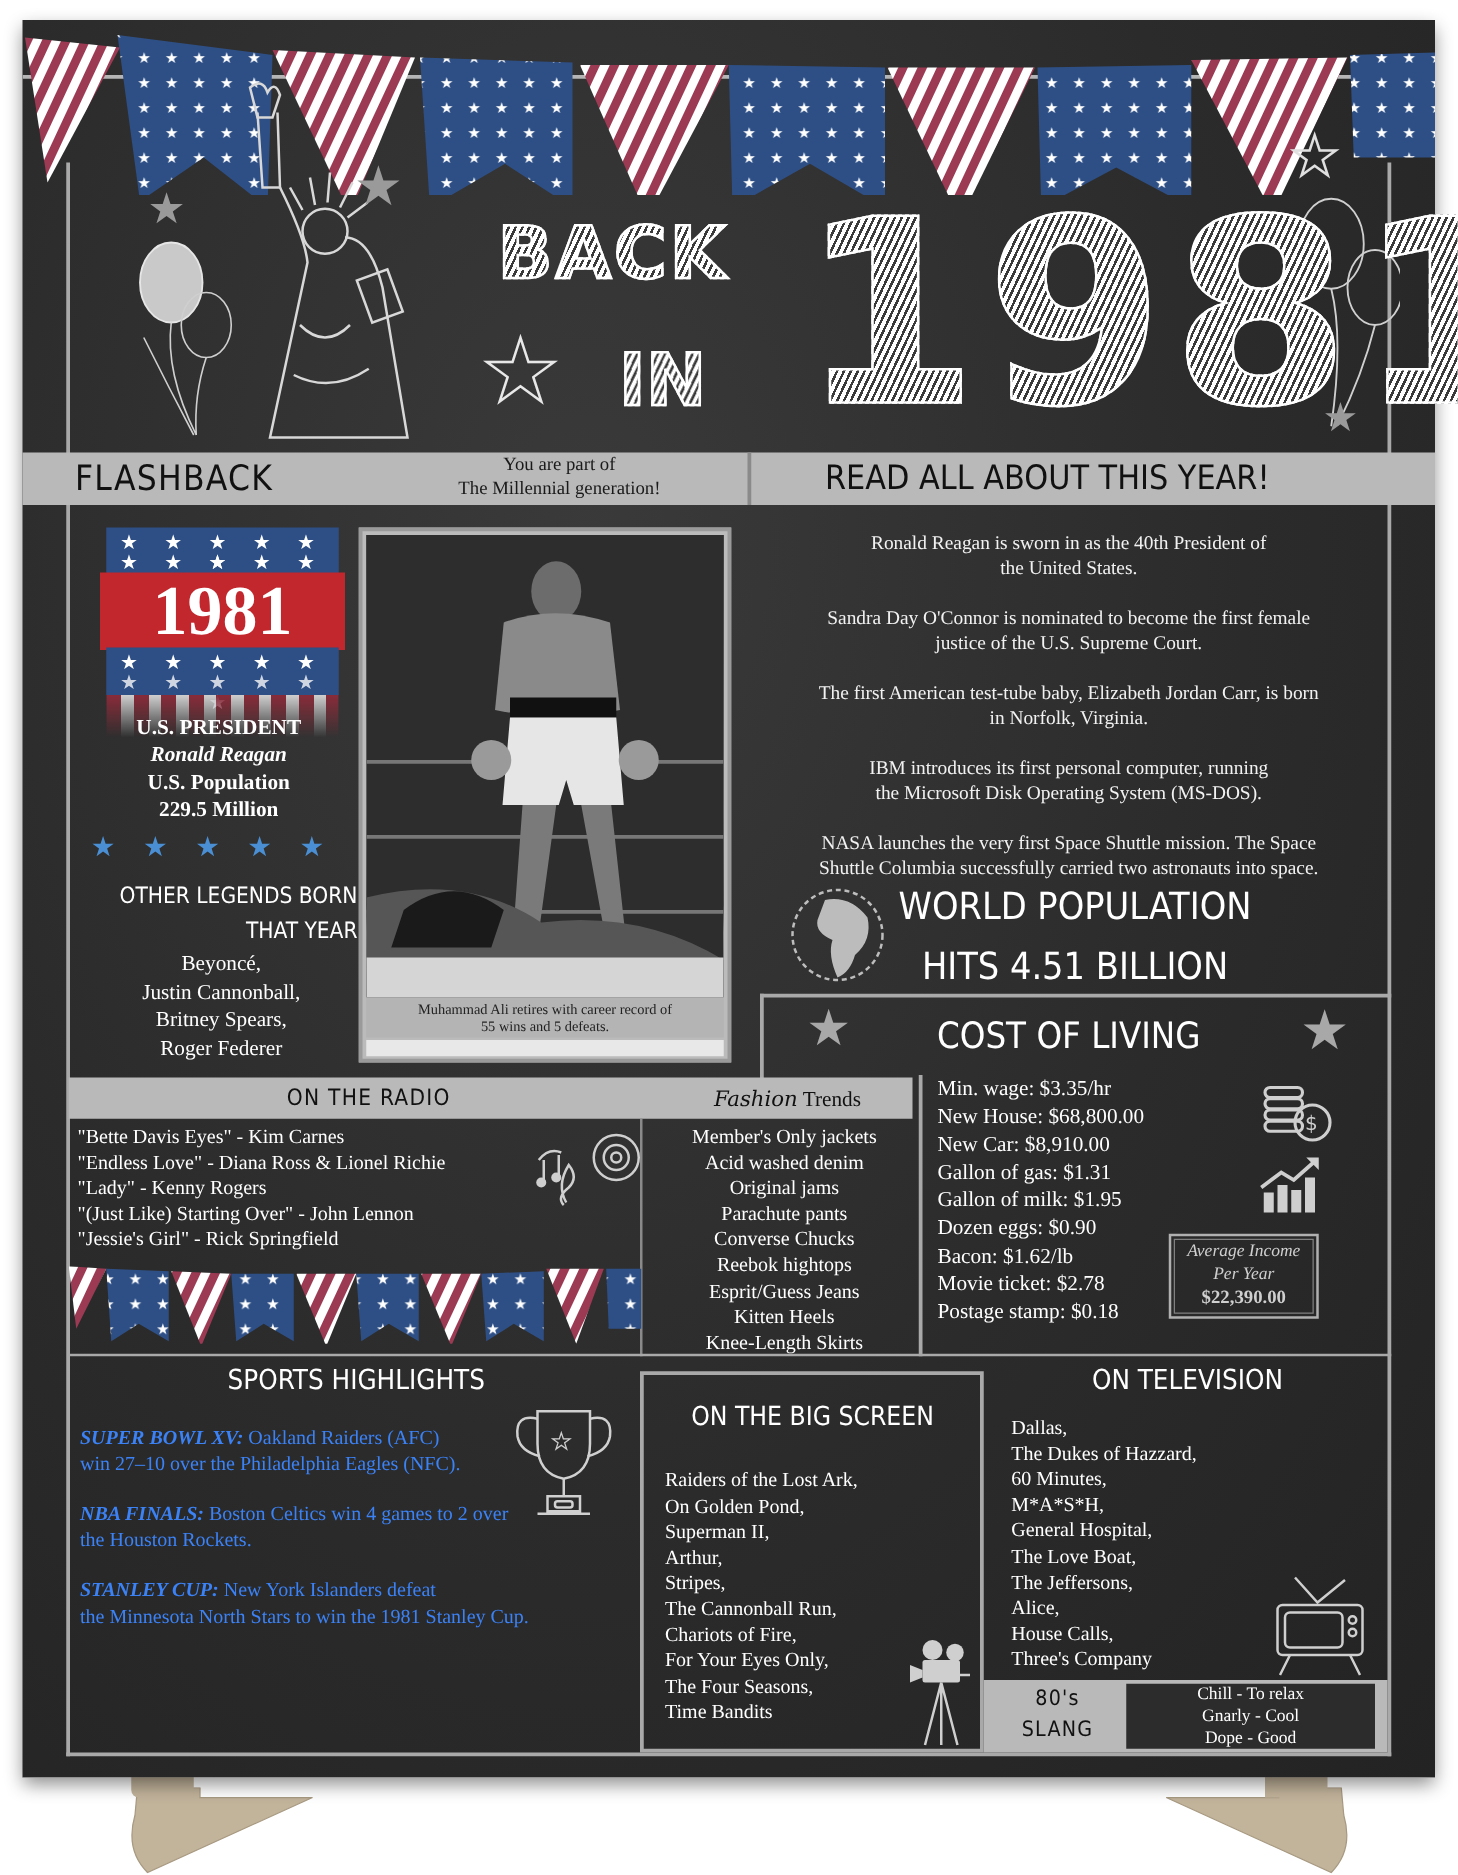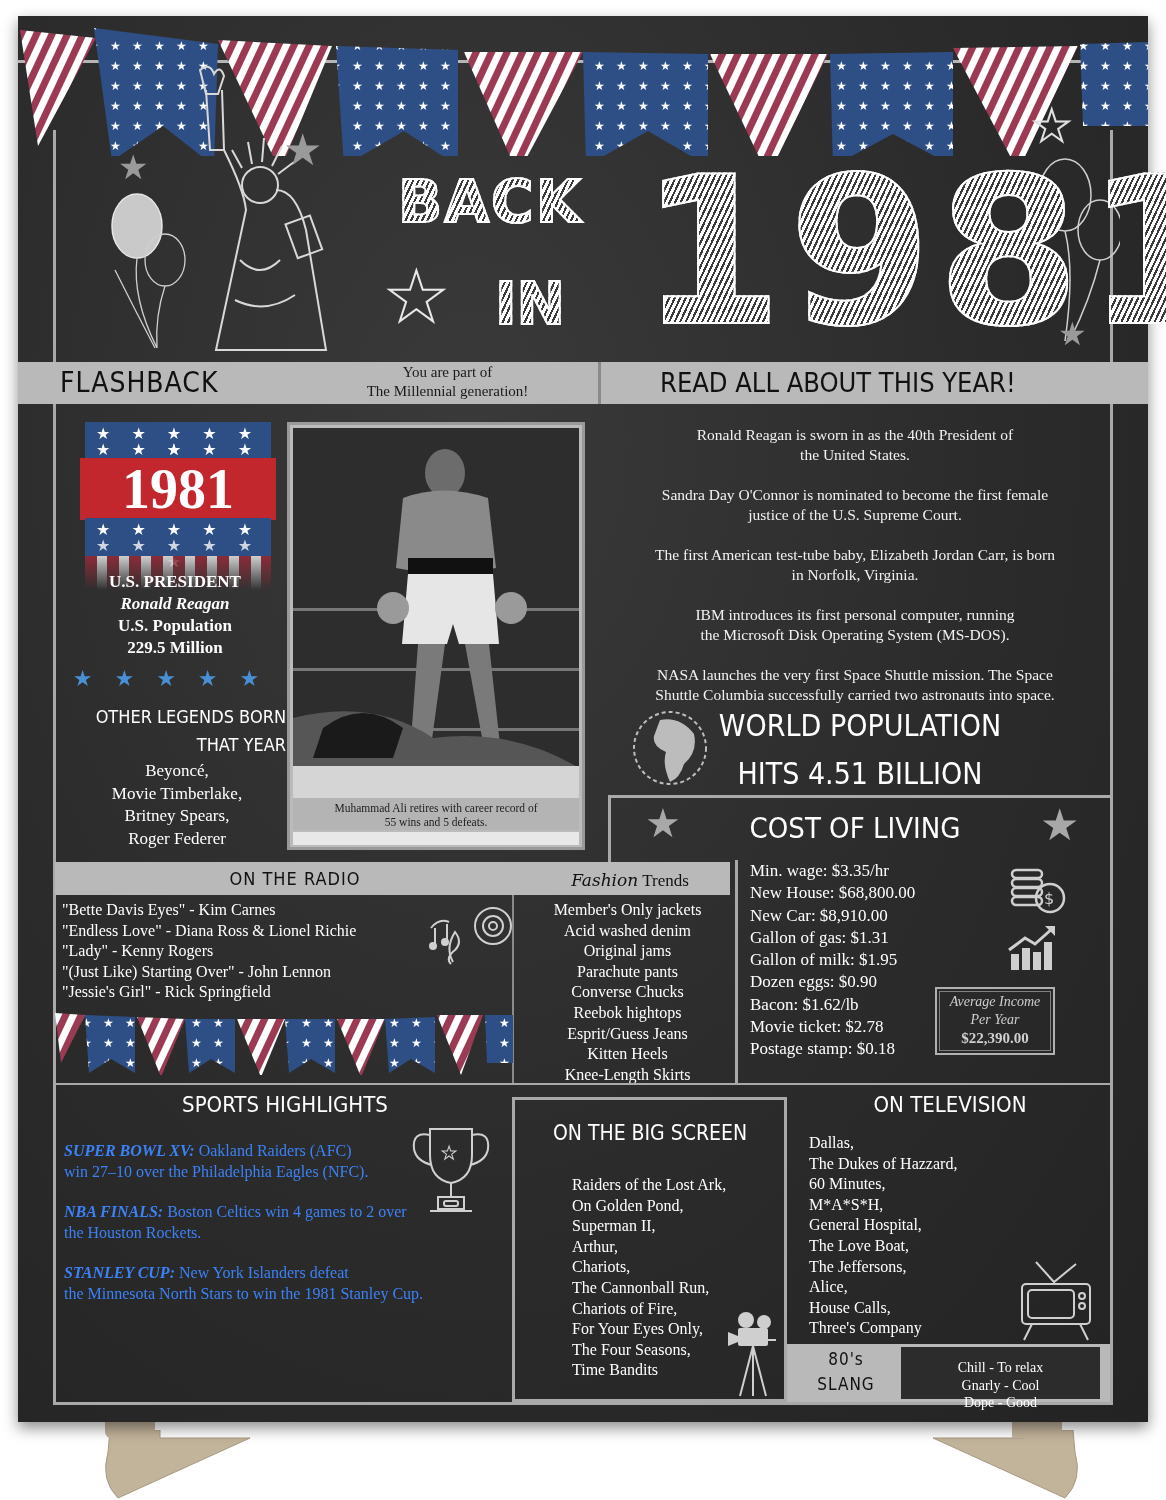--- a/index.html
+++ b/index.html
@@ -161,21 +161,21 @@
 <div style="position:absolute;left:70px;top:571px;width:210px;text-align:center;font-weight:bold;font-size:17px;line-height:22px;color:#fff;">
   <div>U.S. PRESIDENT</div>
   <div style="font-style:italic;">Ronald Reagan</div>
   <div>U.S. Population</div>
   <div>229.5 Million</div>
 </div>
 <div style="position:absolute;left:70px;top:668px;width:214px;text-align:center;color:#4a8fd4;font-size:22px;letter-spacing:22px;line-height:1;font-family:'DejaVu Sans',sans-serif;">★★★★★</div>
 <div class="hand-white" style="position:absolute;left:68px;top:703px;width:218px;text-align:right;font-size:18px;line-height:28px;">OTHER LEGENDS BORN THAT YEAR</div>
 <ul class="plain" style="position:absolute;left:70px;top:760px;width:214px;text-align:center;font-size:17px;line-height:22.5px;color:#fff;">
   <li>Beyoncé,</li>
-  <li>Movie Timberlake,</li>
+  <li>Justin Cannonball,</li>
   <li>Britney Spears,</li>
   <li>Roger Federer</li>
 </ul>
 
 <div class="photo">
   <div class="img">
     <svg width="286" height="370">
       <rect width="286" height="370" fill="#2d2d2d"></rect>
       <rect x="0" y="180" width="286" height="3" fill="#777"></rect>
       <rect x="0" y="240" width="286" height="3" fill="#777"></rect>
@@ -331,26 +331,26 @@
   <div style="margin-bottom:20px;">
     <b><i>NBA FINALS:</i></b><span> Boston Celtics win 4 games to 2 over</span><br><span>the Houston Rockets.</span>
   </div>
   <div>
     <b><i>STANLEY CUP:</i></b><span> New York Islanders defeat</span><br><span>the Minnesota North Stars to win the 1981 Stanley Cup.</span>
   </div>
 </div>
 
 <div style="position:absolute;left:512px;top:1097px;width:275px;height:305px;border:3px solid #a9a9a9;"></div>
 <div class="hand-white" style="position:absolute;left:515px;top:1118px;width:270px;text-align:center;font-size:21px;line-height:30px;">ON THE BIG SCREEN</div>
-<ul class="plain" style="position:absolute;left:532px;top:1175px;font-size:16px;line-height:20.6px;color:#fff;margin-left:40px;">
+<ul class="plain" style="position:absolute;left:532px;top:1175px;font-size:16px;line-height:20.6px;color:#fff;">
   <li>Raiders of the Lost Ark,</li>
   <li>On Golden Pond,</li>
   <li>Superman II,</li>
   <li>Arthur,</li>
-  <li>Chariots,</li>
+  <li>Stripes,</li>
   <li>The Cannonball Run,</li>
   <li>Chariots of Fire,</li>
   <li>For Your Eyes Only,</li>
   <li>The Four Seasons,</li>
   <li>Time Bandits</li>
 </ul>
 <svg style="position:absolute;left:728px;top:1310px" width="50" height="88">
   <g fill="#cfcfcf">
     <circle cx="18" cy="10" r="8"></circle>
       <circle cx="36" cy="12" r="7"></circle>
@@ -384,17 +384,17 @@
       <circle cx="64" cy="46" r="3"></circle>
     <path d="M14,64 L6,80 M62,64 L70,80"></path>
   </g>
 </svg>
 
 <div class="grey-bar" style="left:787px;top:1344px;width:323px;height:58px;"></div>
 <div class="hand" style="position:absolute;left:792px;top:1347px;width:108px;text-align:center;color:#111;font-size:17px;line-height:25px;">
   <div style="text-transform:none;">80's</div>
   <div>SLANG</div>
 </div>
-<div style="position:absolute;left:901px;top:1347px;width:199px;height:52px;background:#2c2c2c;text-align:center;font-size:14px;line-height:17.6px;color:#fff;padding-top:12px;">
+<div style="position:absolute;left:901px;top:1347px;width:199px;height:52px;background:#2c2c2c;text-align:center;font-size:14px;line-height:17.6px;color:#fff;padding-top:0px;">
   <div>Chill - To relax</div>
   <div>Gnarly - Cool</div>
   <div>Dope - Good</div>
 </div>
 
 </body></html>

